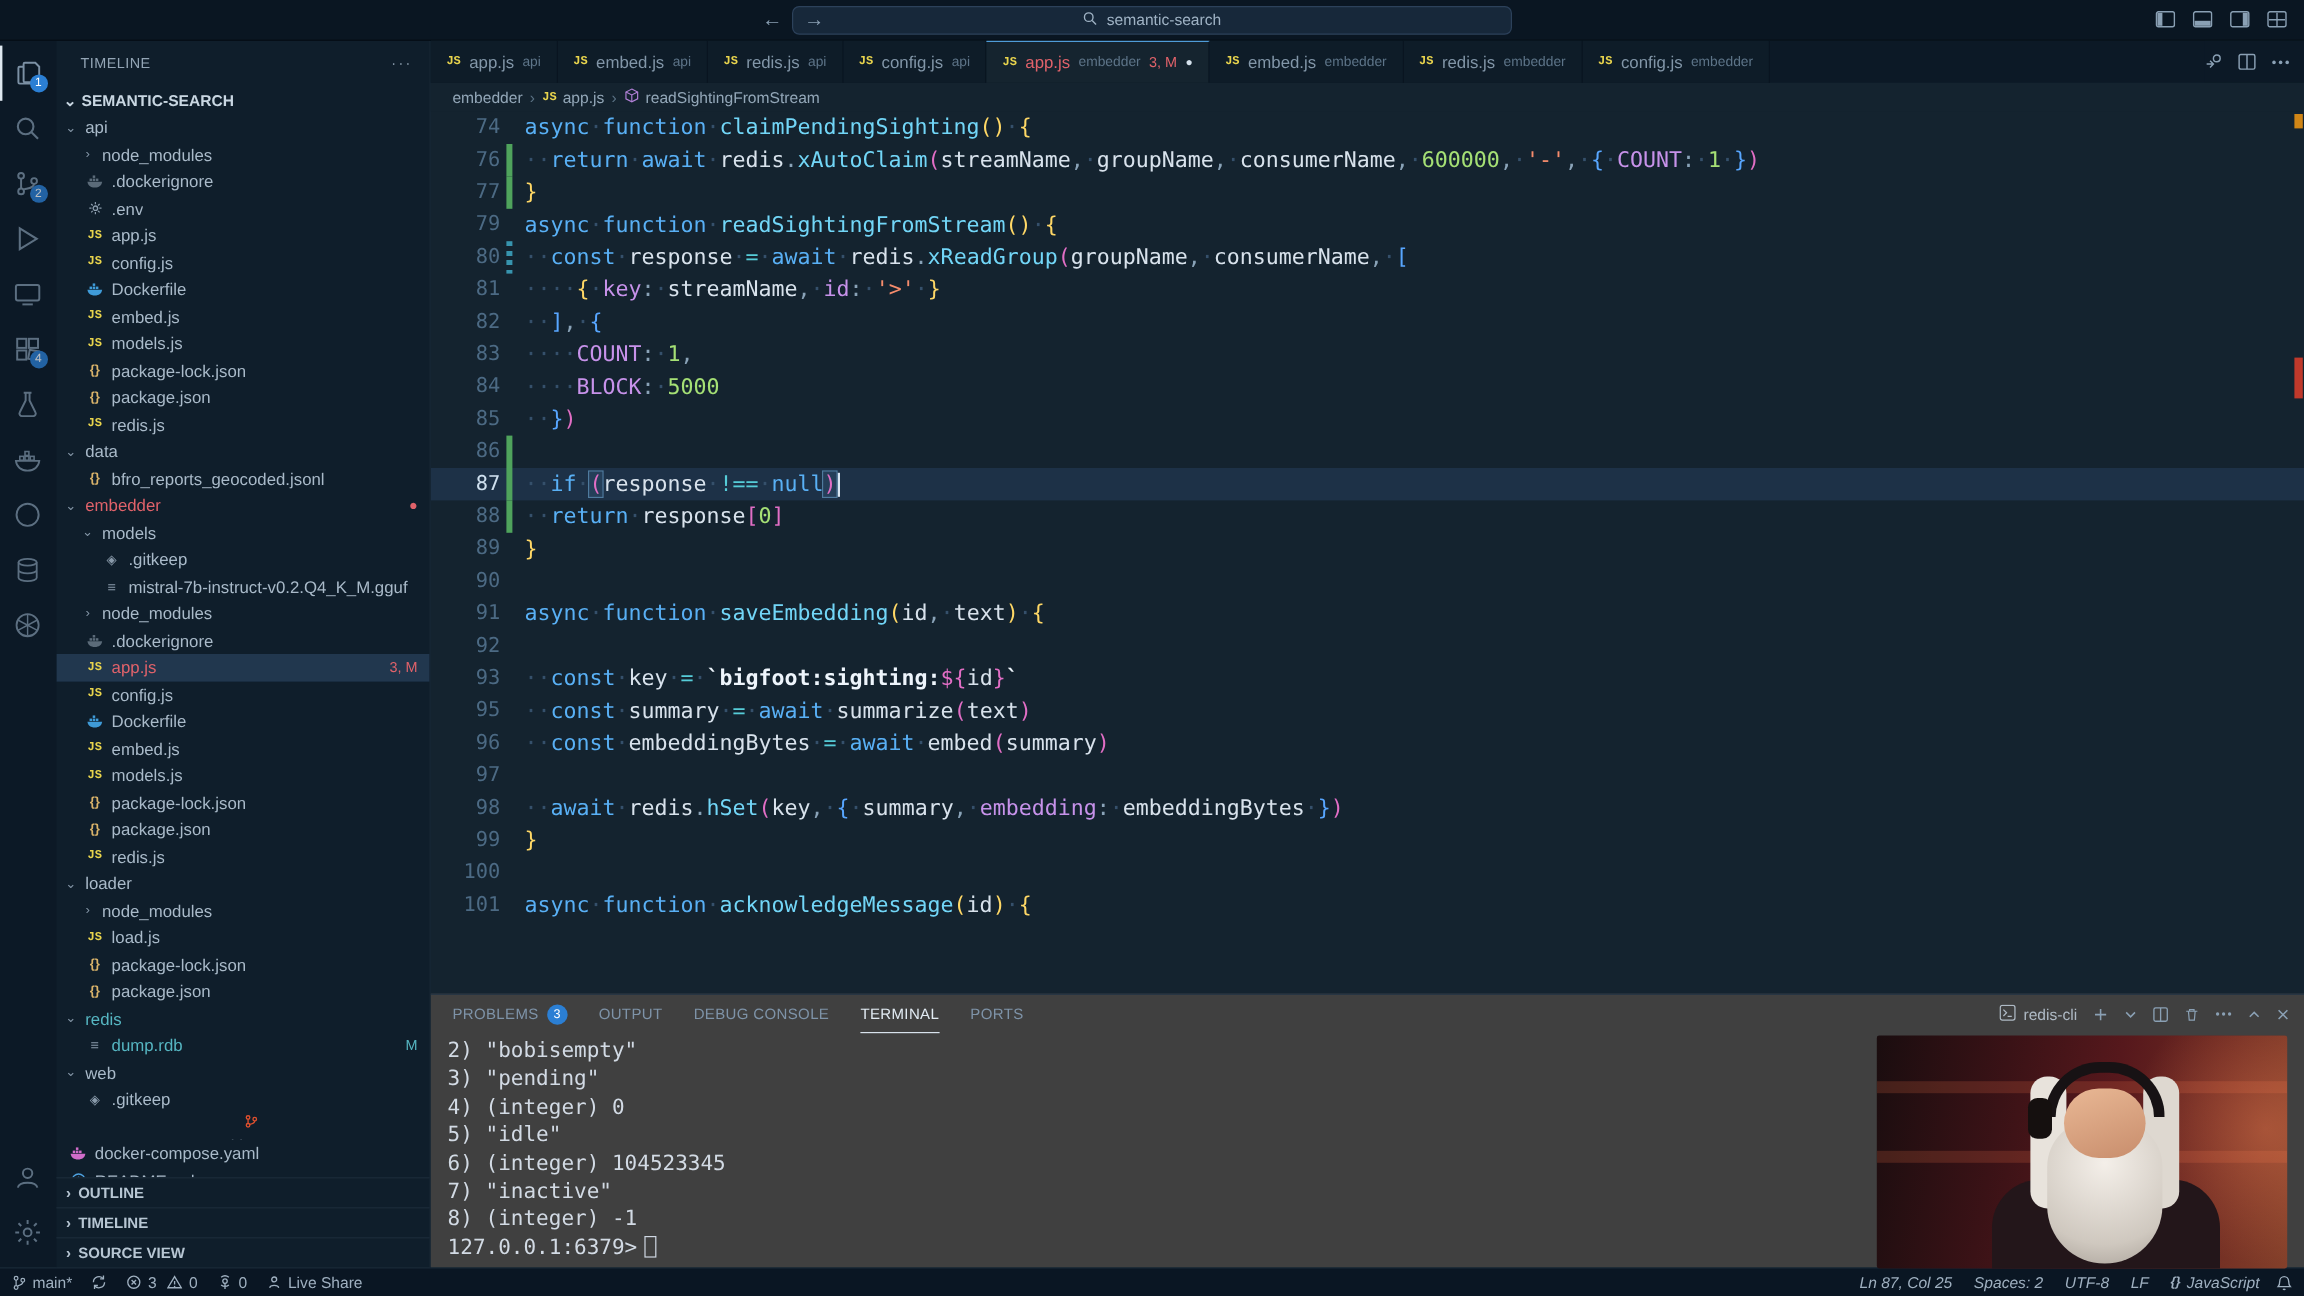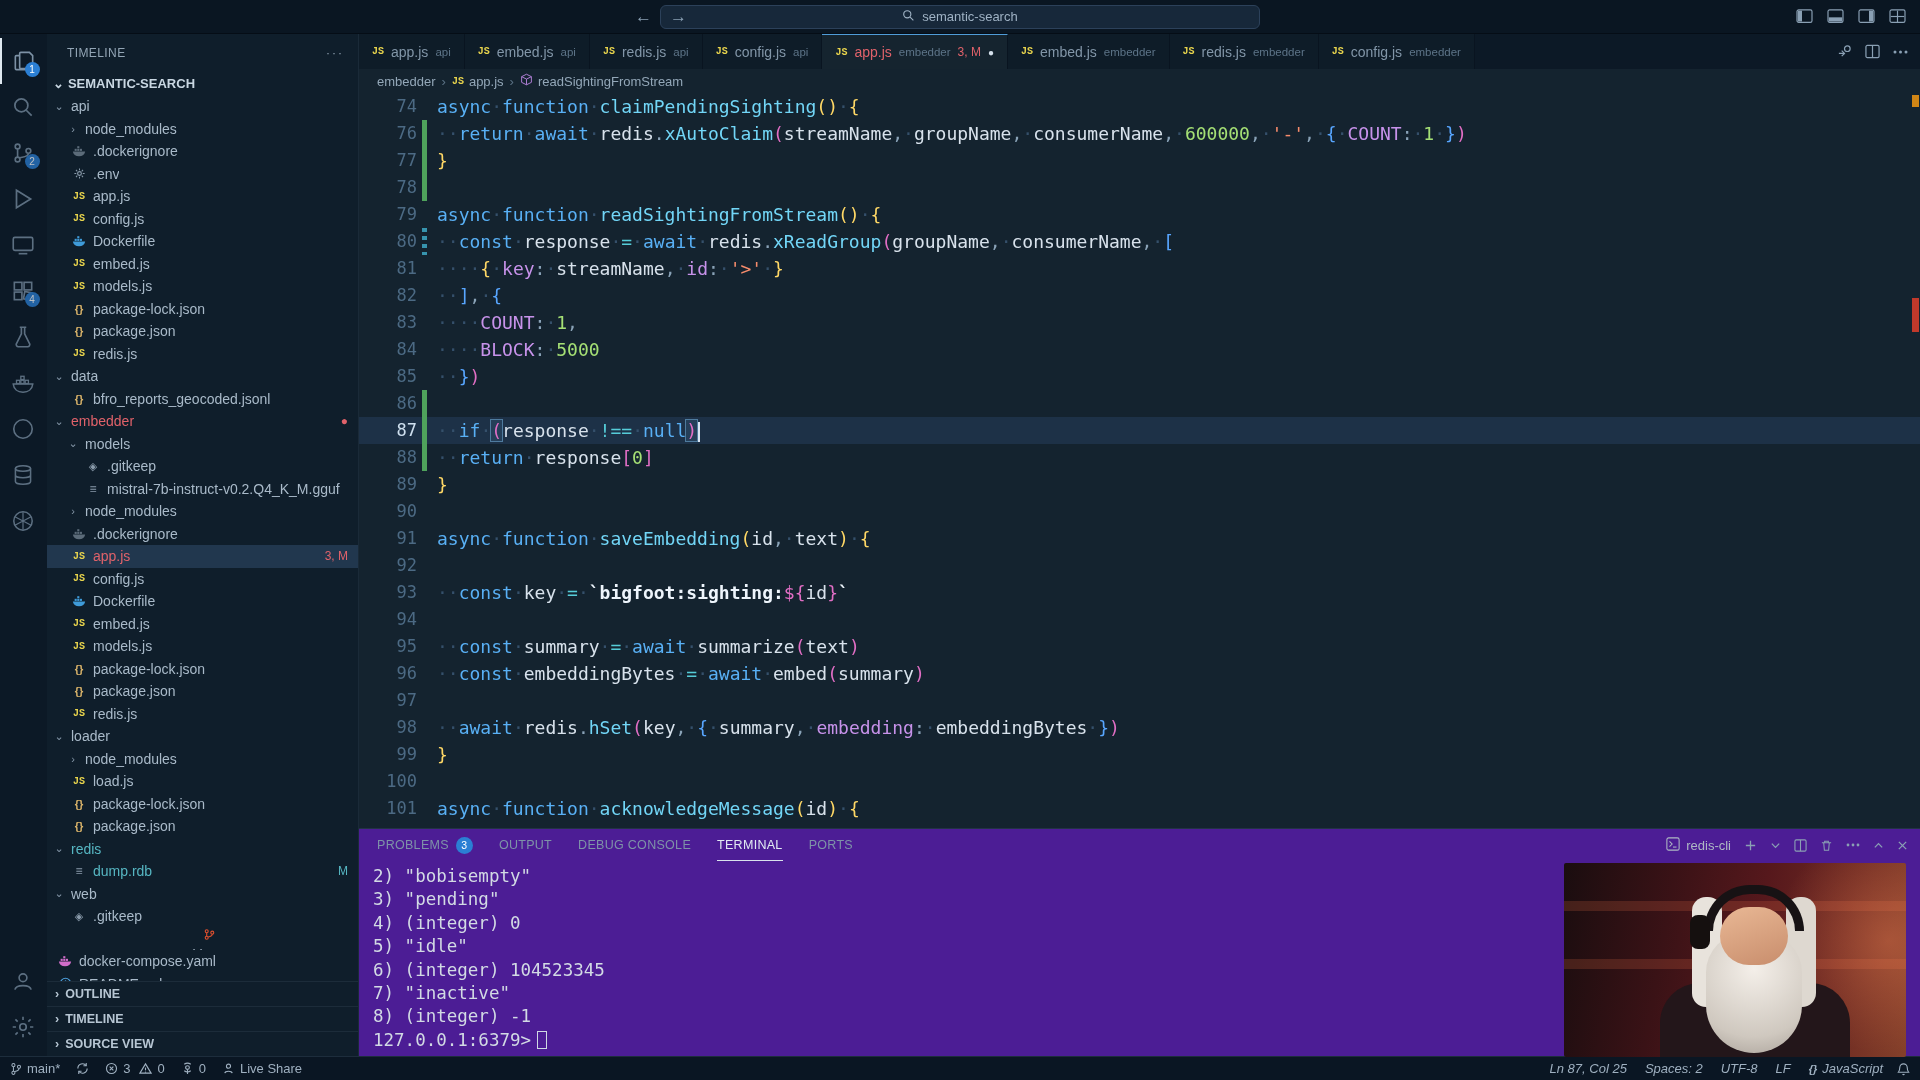--- a/index.html
+++ b/index.html
@@ -55,21 +55,21 @@
   .ltext { padding-left:6px; }
   .tk-kw{color:#59b0f5} .tk-fn{color:#72d6f7} .tk-wh{color:#d8e2ec} .tk-pn{color:#8aa3b8}
   .tk-op{color:#56ccd8} .tk-b1{color:#ffd866} .tk-b2{color:#e16ec5} .tk-b3{color:#58a6ff}
   .tk-st{color:#f78c6c} .tk-ts{color:#eef5fc;font-weight:600} .tk-tp{color:#e16ec5}
   .tk-nm{color:#a5e075} .tk-pr{color:#c792ea} .tk-cm{color:#7e93a8} .tk-ws{color:#35506b}
   .tk-bm{outline:1px solid #4f7b9e; background:rgba(90,150,200,.14);}
   .cursor{display:inline-block;width:2px;height:20px;background:#d9e6f2;vertical-align:middle;margin-left:1px;}
   .overview-ruler { position:absolute; right:0; top:0; width:12px; height:735px; }
   .ov-mark { position:absolute; right:1px; width:7px; }
   
-  .panel { height:228px; border-top:1px solid #223345; display:flex; flex-direction:column; background:#4c1d95; }
+  .panel { height:228px; border-top:1px solid #223345; display:flex; flex-direction:column; background:#404040; }
   .panel-top { height:32px; display:flex; align-items:center; padding:0 12px 0 18px; }
   .ptab { display:flex; align-items:center; gap:7px; margin-right:26px; font-size:12.5px; letter-spacing:.3px; color:#7e93a8; height:32px; }
   .ptab.active { color:#e2ebf3; border-bottom:1px solid #d8e2ec; }
   .ptab .pbadge { min-width:17px; height:17px; border-radius:9px; background:#2b7fd4; color:#fff; font-size:10.5px; display:flex; align-items:center; justify-content:center; }
   .panel-right { margin-left:auto; display:flex; align-items:center; gap:13px; color:#aeb9c4; font-size:13px; }
   .term { flex:1; padding:4px 0 0 14px; font-family:"DejaVu Sans Mono",monospace; font-size:17.5px; color:#d2dae4; line-height:23.4px; }
   .term-cursor { display:inline-block; width:10px; height:18px; border:1px solid #cfd8e3; vertical-align:-3px; margin-left:6px; }
   
   .statusbar { height:24px; background:#0a1623; border-top:1px solid #1d2d3c; display:flex; align-items:center; padding:0 10px; color:#9fb0c0; font-size:13px; }
   .sb-item { display:flex; align-items:center; gap:5px; margin-right:16px; }
@@ -602,37 +602,35 @@
         </span>
       </div>
     <div class="code" id="code">
       <div class="overview-ruler">
         <div class="ov-mark" style="top:205px;height:34px;background:#c0392b;"></div>
         <div class="ov-mark" style="top:2px;height:12px;background:#d18616;"></div>
       </div>
     <div class="code-line"><span class="lnum">74</span><span class="gutbar"></span><span class="ltext"><span class="tk-kw">async</span><span class="tk-ws">·</span><span class="tk-kw">function</span><span class="tk-ws">·</span><span class="tk-fn">claimPendingSighting</span><span class="tk-b1">()</span><span class="tk-ws">·</span><span class="tk-b1">{</span></span></div>
         <div class="code-line"><span class="lnum">76</span><span class="gutbar green"></span><span class="ltext"><span class="tk-ws">··</span><span class="tk-kw">return</span><span class="tk-ws">·</span><span class="tk-kw">await</span><span class="tk-ws">·</span><span class="tk-wh">redis</span><span class="tk-pn">.</span><span class="tk-fn">xAutoClaim</span><span class="tk-b2">(</span><span class="tk-wh">streamName</span><span class="tk-pn">,</span><span class="tk-ws">·</span><span class="tk-wh">groupName</span><span class="tk-pn">,</span><span class="tk-ws">·</span><span class="tk-wh">consumerName</span><span class="tk-pn">,</span><span class="tk-ws">·</span><span class="tk-nm">600000</span><span class="tk-pn">,</span><span class="tk-ws">·</span><span class="tk-st">'-'</span><span class="tk-pn">,</span><span class="tk-ws">·</span><span class="tk-b3">{</span><span class="tk-ws">·</span><span class="tk-pr">COUNT</span><span class="tk-pn">:</span><span class="tk-ws">·</span><span class="tk-nm">1</span><span class="tk-ws">·</span><span class="tk-b3">}</span><span class="tk-b2">)</span></span></div>
         <div class="code-line"><span class="lnum">77</span><span class="gutbar green"></span><span class="ltext"><span class="tk-b1">}</span></span></div>
-        <div class="code-line"><span class="lnum">78</span><span class="gutbar green"></span><span class="ltext"></span></div>
         <div class="code-line"><span class="lnum">79</span><span class="gutbar"></span><span class="ltext"><span class="tk-kw">async</span><span class="tk-ws">·</span><span class="tk-kw">function</span><span class="tk-ws">·</span><span class="tk-fn">readSightingFromStream</span><span class="tk-b1">()</span><span class="tk-ws">·</span><span class="tk-b1">{</span></span></div>
         <div class="code-line"><span class="lnum">80</span><span class="gutbar hatch"></span><span class="ltext"><span class="tk-ws">··</span><span class="tk-kw">const</span><span class="tk-ws">·</span><span class="tk-wh">response</span><span class="tk-ws">·</span><span class="tk-op">=</span><span class="tk-ws">·</span><span class="tk-kw">await</span><span class="tk-ws">·</span><span class="tk-wh">redis</span><span class="tk-pn">.</span><span class="tk-fn">xReadGroup</span><span class="tk-b2">(</span><span class="tk-wh">groupName</span><span class="tk-pn">,</span><span class="tk-ws">·</span><span class="tk-wh">consumerName</span><span class="tk-pn">,</span><span class="tk-ws">·</span><span class="tk-b3">[</span></span></div>
         <div class="code-line"><span class="lnum">81</span><span class="gutbar"></span><span class="ltext"><span class="tk-ws">····</span><span class="tk-b1">{</span><span class="tk-ws">·</span><span class="tk-pr">key</span><span class="tk-pn">:</span><span class="tk-ws">·</span><span class="tk-wh">streamName</span><span class="tk-pn">,</span><span class="tk-ws">·</span><span class="tk-pr">id</span><span class="tk-pn">:</span><span class="tk-ws">·</span><span class="tk-st">'&gt;'</span><span class="tk-ws">·</span><span class="tk-b1">}</span></span></div>
         <div class="code-line"><span class="lnum">82</span><span class="gutbar"></span><span class="ltext"><span class="tk-ws">··</span><span class="tk-b3">]</span><span class="tk-pn">,</span><span class="tk-ws">·</span><span class="tk-b3">{</span></span></div>
         <div class="code-line"><span class="lnum">83</span><span class="gutbar"></span><span class="ltext"><span class="tk-ws">····</span><span class="tk-pr">COUNT</span><span class="tk-pn">:</span><span class="tk-ws">·</span><span class="tk-nm">1</span><span class="tk-pn">,</span></span></div>
         <div class="code-line"><span class="lnum">84</span><span class="gutbar"></span><span class="ltext"><span class="tk-ws">····</span><span class="tk-pr">BLOCK</span><span class="tk-pn">:</span><span class="tk-ws">·</span><span class="tk-nm">5000</span></span></div>
         <div class="code-line"><span class="lnum">85</span><span class="gutbar"></span><span class="ltext"><span class="tk-ws">··</span><span class="tk-b3">}</span><span class="tk-b2">)</span></span></div>
         <div class="code-line"><span class="lnum">86</span><span class="gutbar green"></span><span class="ltext"></span></div>
         <div class="code-line hl"><span class="lnum">87</span><span class="gutbar green"></span><span class="ltext"><span class="tk-ws">··</span><span class="tk-kw">if</span><span class="tk-ws">·</span><span class="tk-b2 tk-bm">(</span><span class="tk-wh">response</span><span class="tk-ws">·</span><span class="tk-op">!==</span><span class="tk-ws">·</span><span class="tk-kw">null</span><span class="tk-b2 tk-bm">)</span><span class="cursor"></span></span></div>
         <div class="code-line"><span class="lnum">88</span><span class="gutbar green"></span><span class="ltext"><span class="tk-ws">··</span><span class="tk-kw">return</span><span class="tk-ws">·</span><span class="tk-wh">response</span><span class="tk-b2">[</span><span class="tk-nm">0</span><span class="tk-b2">]</span></span></div>
         <div class="code-line"><span class="lnum">89</span><span class="gutbar"></span><span class="ltext"><span class="tk-b1">}</span></span></div>
         <div class="code-line"><span class="lnum">90</span><span class="gutbar"></span><span class="ltext"></span></div>
         <div class="code-line"><span class="lnum">91</span><span class="gutbar"></span><span class="ltext"><span class="tk-kw">async</span><span class="tk-ws">·</span><span class="tk-kw">function</span><span class="tk-ws">·</span><span class="tk-fn">saveEmbedding</span><span class="tk-b1">(</span><span class="tk-wh">id</span><span class="tk-pn">,</span><span class="tk-ws">·</span><span class="tk-wh">text</span><span class="tk-b1">)</span><span class="tk-ws">·</span><span class="tk-b1">{</span></span></div>
         <div class="code-line"><span class="lnum">92</span><span class="gutbar"></span><span class="ltext"></span></div>
         <div class="code-line"><span class="lnum">93</span><span class="gutbar"></span><span class="ltext"><span class="tk-ws">··</span><span class="tk-kw">const</span><span class="tk-ws">·</span><span class="tk-wh">key</span><span class="tk-ws">·</span><span class="tk-op">=</span><span class="tk-ws">·</span><span class="tk-ts">`bigfoot:sighting:</span><span class="tk-tp">${</span><span class="tk-wh">id</span><span class="tk-tp">}</span><span class="tk-ts">`</span></span></div>
-        <div class="code-line"><span class="lnum">94</span><span class="gutbar"></span><span class="ltext"></span></div>
         <div class="code-line"><span class="lnum">95</span><span class="gutbar"></span><span class="ltext"><span class="tk-ws">··</span><span class="tk-kw">const</span><span class="tk-ws">·</span><span class="tk-wh">summary</span><span class="tk-ws">·</span><span class="tk-op">=</span><span class="tk-ws">·</span><span class="tk-kw">await</span><span class="tk-ws">·</span><span class="tk-wh">summarize</span><span class="tk-b2">(</span><span class="tk-wh">text</span><span class="tk-b2">)</span></span></div>
         <div class="code-line"><span class="lnum">96</span><span class="gutbar"></span><span class="ltext"><span class="tk-ws">··</span><span class="tk-kw">const</span><span class="tk-ws">·</span><span class="tk-wh">embeddingBytes</span><span class="tk-ws">·</span><span class="tk-op">=</span><span class="tk-ws">·</span><span class="tk-kw">await</span><span class="tk-ws">·</span><span class="tk-wh">embed</span><span class="tk-b2">(</span><span class="tk-wh">summary</span><span class="tk-b2">)</span></span></div>
         <div class="code-line"><span class="lnum">97</span><span class="gutbar"></span><span class="ltext"></span></div>
         <div class="code-line"><span class="lnum">98</span><span class="gutbar"></span><span class="ltext"><span class="tk-ws">··</span><span class="tk-kw">await</span><span class="tk-ws">·</span><span class="tk-wh">redis</span><span class="tk-pn">.</span><span class="tk-fn">hSet</span><span class="tk-b2">(</span><span class="tk-wh">key</span><span class="tk-pn">,</span><span class="tk-ws">·</span><span class="tk-b3">{</span><span class="tk-ws">·</span><span class="tk-wh">summary</span><span class="tk-pn">,</span><span class="tk-ws">·</span><span class="tk-pr">embedding</span><span class="tk-pn">:</span><span class="tk-ws">·</span><span class="tk-wh">embeddingBytes</span><span class="tk-ws">·</span><span class="tk-b3">}</span><span class="tk-b2">)</span></span></div>
         <div class="code-line"><span class="lnum">99</span><span class="gutbar"></span><span class="ltext"><span class="tk-b1">}</span></span></div>
         <div class="code-line"><span class="lnum">100</span><span class="gutbar"></span><span class="ltext"></span></div>
         <div class="code-line"><span class="lnum">101</span><span class="gutbar"></span><span class="ltext"><span class="tk-kw">async</span><span class="tk-ws">·</span><span class="tk-kw">function</span><span class="tk-ws">·</span><span class="tk-fn">acknowledgeMessage</span><span class="tk-b1">(</span><span class="tk-wh">id</span><span class="tk-b1">)</span><span class="tk-ws">·</span><span class="tk-b1">{</span></span></div>
       </div>
     <div class="panel">
       <div class="panel-top">

